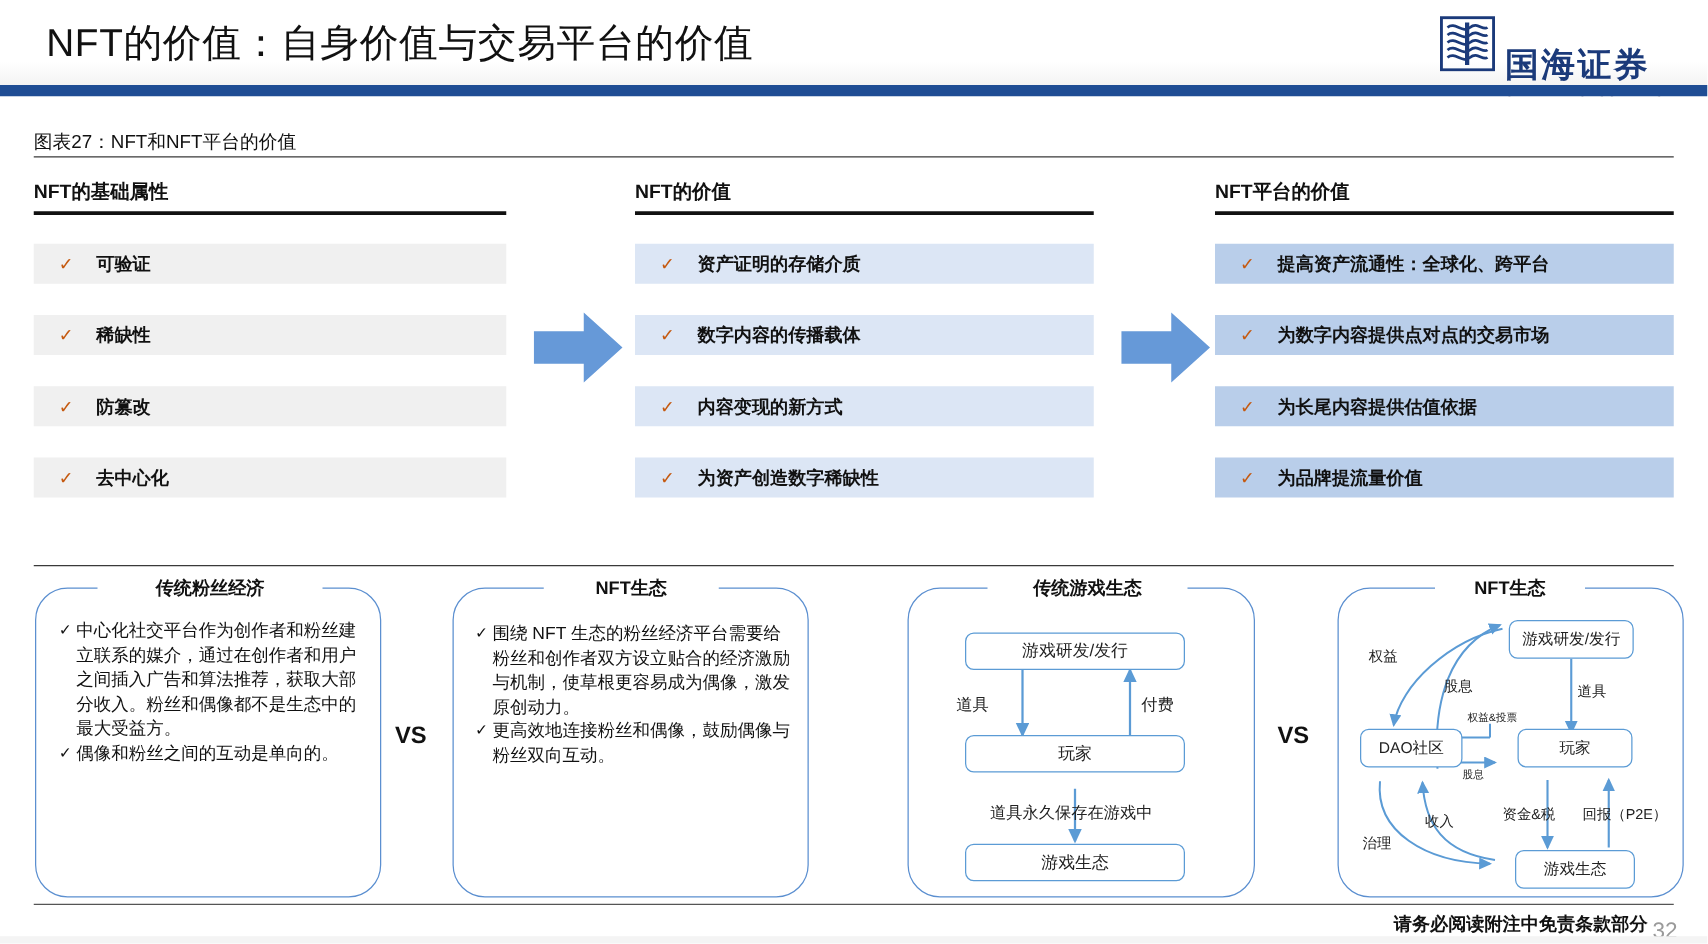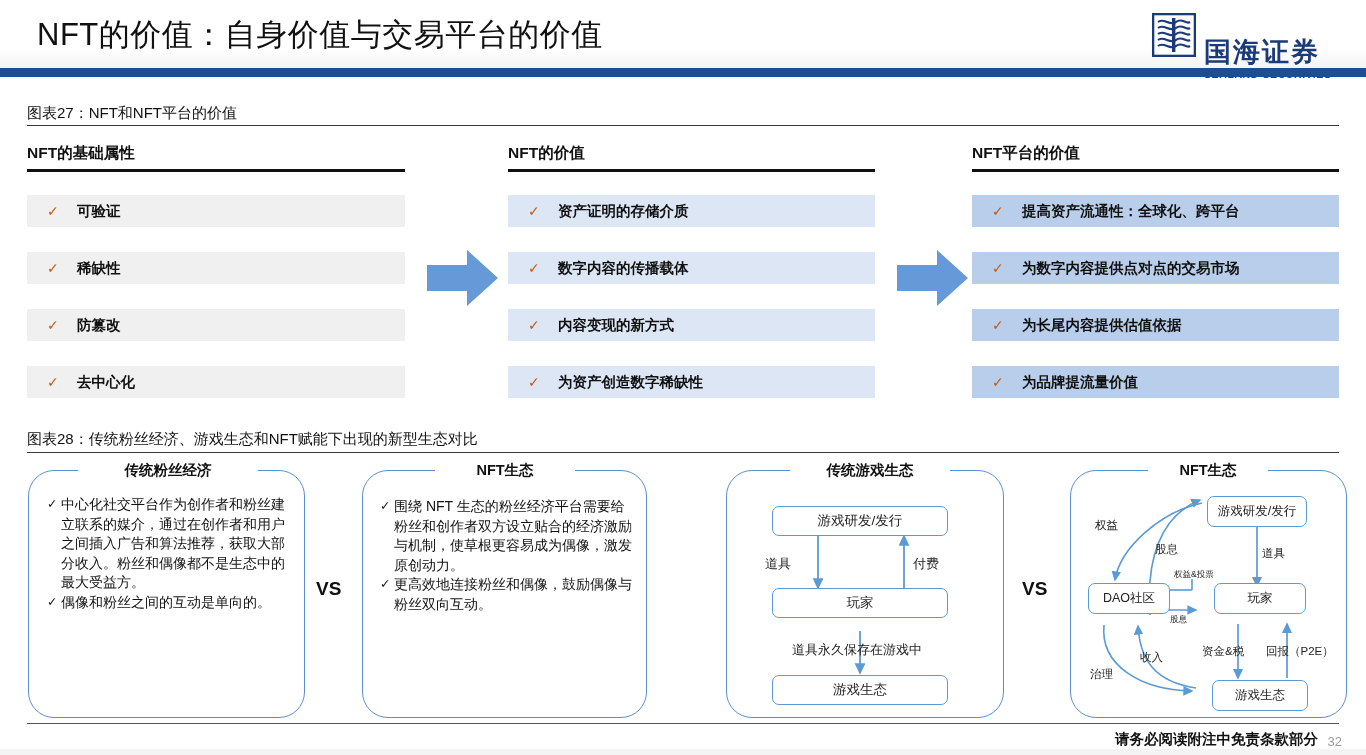--- a/index.html
+++ b/index.html
@@ -88,21 +88,21 @@
   }
   .flabel.tiny { font-size:8.5px; }
   .flabel.s2 { font-size:11.5px; }
   svg.flow { position:absolute; left:0; top:0; overflow:visible; }
 
   
   .footer-rule { position:absolute; height:1.3px; background:#555; }
   .footer-text {
     position:absolute; font-size:14.5px; font-weight:700; color:#111; white-space:nowrap;
   }
-  .footer-page { position:absolute; font-size:13px; color:#9a9a9a; }
+  .footer-page { position:absolute; font-size:18px; color:#9a9a9a; }
   .footer-band { position:absolute; left:0; bottom:0; width:1366px; height:6px; background:#f4f4f4; }
 </style>
 </head>
 <body>
 
 <div class="page">
 
   <div class="header">
     <div class="header-title">NFT的价值：自身价值与交易平台的价值</div>
     <div class="logo-wrap">
@@ -193,21 +193,20 @@
   </div>
   <div class="chip blue" style="left:972px; top:309px; width:367px; background:#b9ceea;">
     <span class="tick">✓</span>
     <span class="txt">为长尾内容提供估值依据</span>
   </div>
   <div class="chip blue" style="left:972px; top:366px; width:367px; background:#b9ceea;">
     <span class="tick">✓</span>
     <span class="txt">为品牌提流量价值</span>
   </div>
 
-  <div class="exhibit-caption" style="left:27px; top:430px;">图表28：传统粉丝经济、游戏生态和NFT赋能下出现的新型生态对比</div>
   <div class="caption-rule" style="left:27px; top:452px; width:1312px;"></div>
 
   <div class="rbox" style="left:28px; top:470px; width:277px; height:248px;"></div>
   <div class="rbox-title" style="left:78px; top:461px; width:180px;">传统粉丝经济</div>
   <div class="bullets" style="left:47px; top:495px; width:242px;">
     <div class="li">
         <span class="bt">✓</span>
         <span class="bx">中心化社交平台作为创作者和粉丝建立联系的媒介，通过在创作者和用户之间插入广告和算法推荐，获取大部分收入。粉丝和偶像都不是生态中的最大受益方。</span>
       </div>
     <div class="li">

